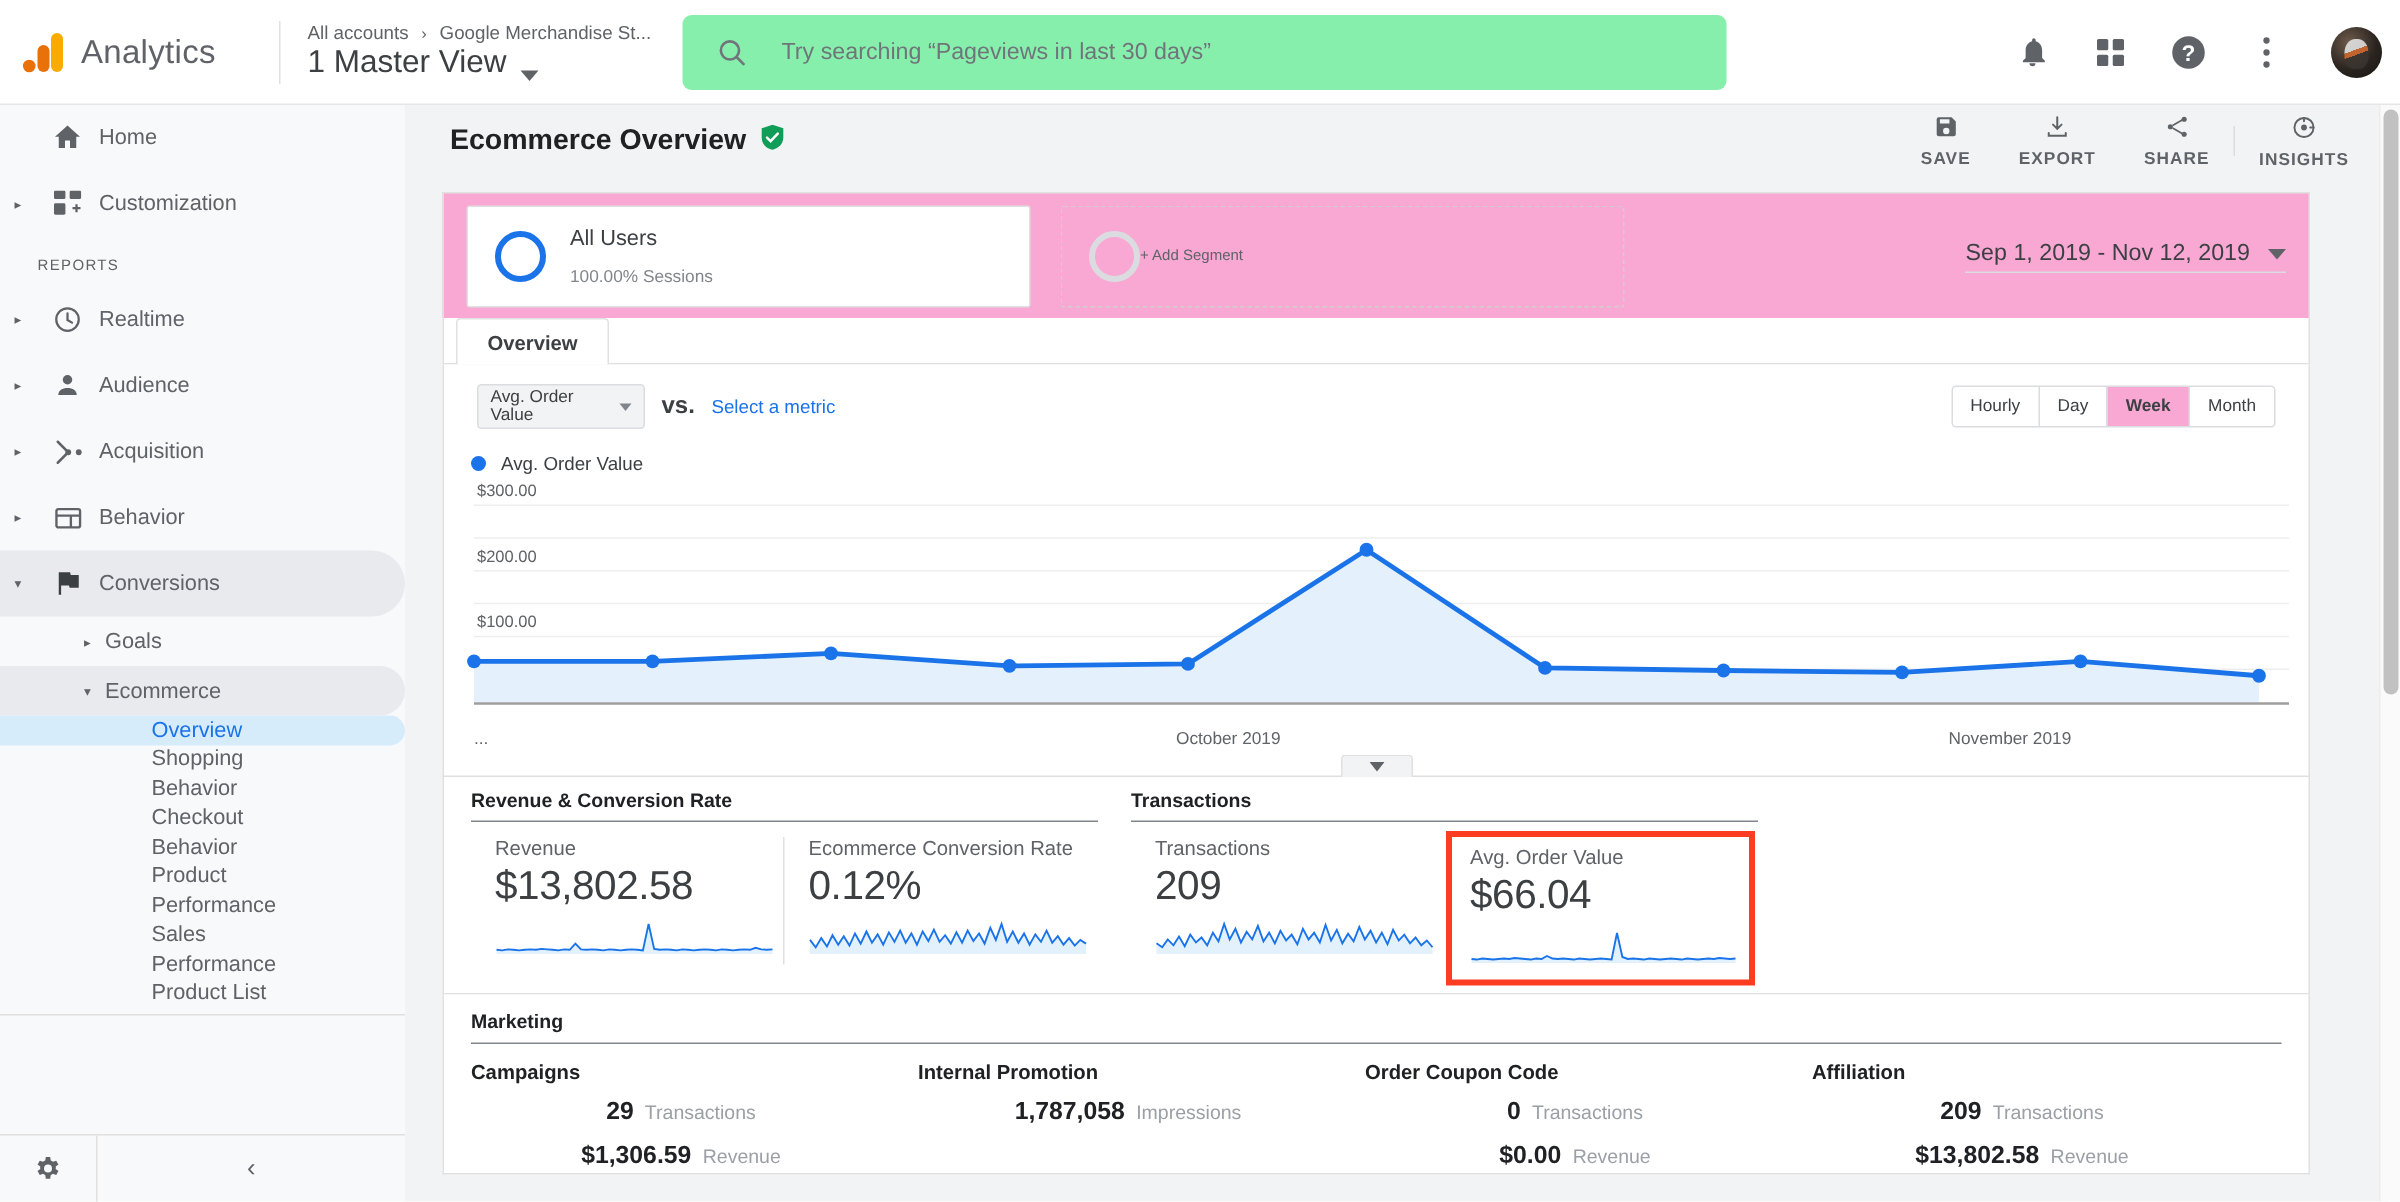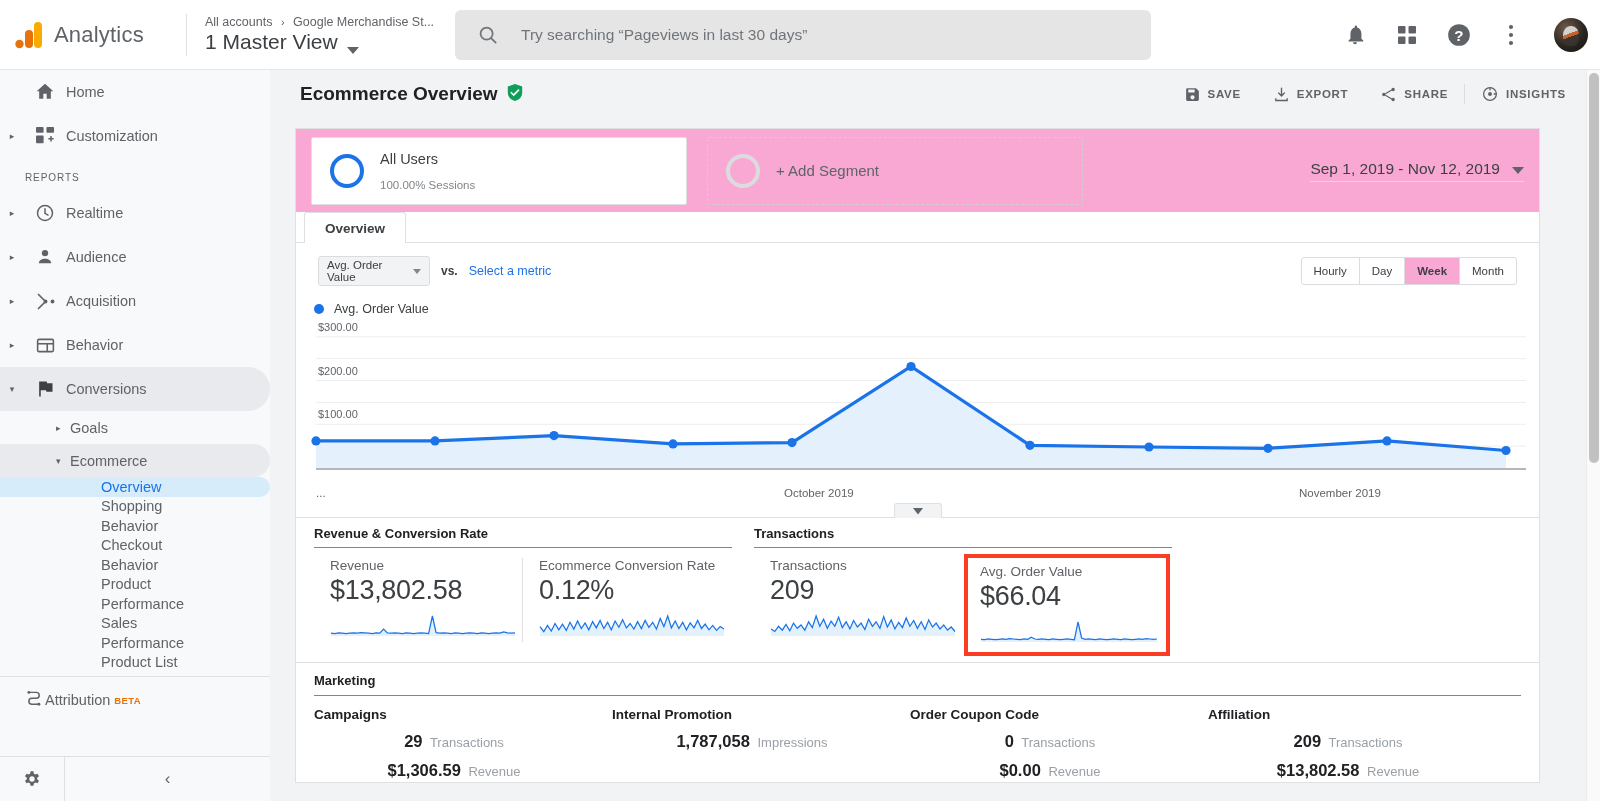--- a/index.html
+++ b/index.html
@@ -27,21 +27,21 @@
     font-size: 21px; color: #3c4043; margin-top: 1px;
     display: flex; align-items: flex-end; white-space: nowrap;
   }
   .caret-sm {
     display: inline-block; width: 0; height: 0; margin-left: 9px;
     border-left: 6px solid transparent; border-right: 6px solid transparent;
     border-top: 7px solid #5f6368;
   }
   .searchwrap {
     position: absolute; left: 455px; top: 10px; width: 696px; height: 50px;
-    background: #e5e5e5; border-radius: 6px;
+    background: #86efac; border-radius: 6px;
     display: flex; align-items: center; padding-left: 22px;
   }
   .search-ph { font-size: 15.5px; color: #70757a; margin-left: 22px; }
   .top-icons {
     position: absolute; right: 12px; top: 0; height: 70px;
     display: flex; align-items: center; gap: 22px;
   }
   .icon-btn {
     width: 30px; height: 30px; display: flex; align-items: center; justify-content: center;
     color: #5f6368; cursor: pointer;
@@ -124,21 +124,21 @@
     height: 48px; display: flex; align-items: center; padding: 0 0 0 30px;
     background: #f1f3f4;
   }
   .page-title { font-size: 19px; color: #202124; font-weight: 700; }
   .shield { margin-left: 9px; display: inline-block; }
   .head-actions {
     margin-left: auto; display: flex; align-items: center; gap: 0; padding-right: 10px;
   }
   .head-action {
     display: flex; align-items: center; gap: 7px; padding: 0 16px; cursor: pointer;
-    color: #5f6368; font-size: 11.5px; font-weight: 700; letter-spacing: .7px;
+    color: #5f6368; font-size: 11.5px; font-weight: 700; letter-spacing: .7px; flex-direction: column;
   }
   .vdiv { width: 1px; height: 20px; background: #dadce0; }
   .seg-row {
     position: absolute; left: 295px; top: 128px; width: 1245px; height: 84px;
     background: #f9a8d4; border: 1px solid #e0e0e0; border-bottom: none;
     display: flex; align-items: center; padding: 0 15px;
   }
   .seg-box {
     width: 376px; height: 68px; border: 1px solid #e0e0e0; border-radius: 2px;
     display: flex; align-items: center; padding-left: 18px; background: #fff;
@@ -147,21 +147,21 @@
   .ring { width: 34px; height: 34px; border-radius: 50%; border: 4px solid #1a73e8; }
   .ring.gray { border-color: #dadce0; }
   .seg-text { margin-left: 16px; }
   .seg-title { font-size: 14.5px; color: #3c4043; }
   .seg-sub { font-size: 11.5px; color: #80868b; margin-top: 12px; }
   .seg-add {
     width: 376px; height: 68px; border: 1px dashed #cfcfcf; border-radius: 2px;
     display: flex; align-items: center; padding-left: 18px; margin-left: 20px;
     cursor: pointer;
   }
-  .seg-add-label { font-size: 15px; color: #5f6368; margin-left: 16px; }
+  .seg-add-label { font-size: 10px; color: #5f6368; }
   .daterange {
     margin-left: auto; display: flex; align-items: baseline; cursor: pointer;
     border-bottom: 1px solid #dadce0; padding-bottom: 3px;
   }
   .daterange-txt { font-size: 15.5px; color: #3c4043; }
 
   .tabs-strip {
     position: absolute; left: 295px; top: 212px; width: 1245px; height: 31px;
     background: #fff; border-left: 1px solid #e0e0e0; border-right: 1px solid #e0e0e0;
   }
@@ -184,21 +184,21 @@
   .metric-select {
     width: 112px; height: 30px; background: #f1f3f4; border: 1px solid #dadce0;
     border-radius: 3px; display: flex; align-items: center; padding: 0 8px;
     font-size: 11.5px; color: #3c4043; cursor: pointer;
   }
   .metric-select .caret-xs {
     margin-left: auto; width: 0; height: 0;
     border-left: 4.5px solid transparent; border-right: 4.5px solid transparent;
     border-top: 5.5px solid #80868b;
   }
-  .vs { font-size: 12px; font-weight: 700; color: #3c4043; margin: 2px 11px; }
+  .vs { font-size: 16px; font-weight: 700; color: #3c4043; margin: 2px 11px; }
   .link { font-size: 12.5px; color: #1a73e8; cursor: pointer; }
   .granularity {
     margin-left: auto; margin-right: 22px; display: flex;
     border: 1px solid #dadce0; border-radius: 3px; overflow: hidden; background: #fff;
   }
   .gran-btn {
     padding: 0 12px; height: 26px; display: flex; align-items: center;
     font-size: 11.5px; color: #3c4043; border-right: 1px solid #dadce0; cursor: pointer;
     font-weight: 400;
   }
@@ -450,32 +450,20 @@
       </div>
     <div class="leaf">
       <span>Performance</span>
       </div>
     <div class="leaf">
       <span>Product List</span>
       </div>
 
     <div class="nav-divider"></div>
 
-    <div class="attribution">
-      <span class="arrow" style="width:24px"></span>
-      <span class="ni-icon">
-        <svg width="21" height="21" viewBox="0 0 24 24" fill="none" stroke="#5f6368" stroke-width="1.7">
-          <path d="M6 5h8a3.4 3.4 0 0 1 0 6.8H9A3.4 3.4 0 0 0 9 18.6h7" stroke-linecap="round"></path>
-          <circle cx="5.6" cy="5" r="1.7" fill="#5f6368" stroke="none"></circle>
-          <circle cx="17" cy="18.6" r="1.7" fill="#5f6368" stroke="none"></circle>
-        </svg>
-      </span>
-      <span>Attribution</span>
-      <span class="attr-beta">BETA</span>
-    </div>
   </div>
 
   <div class="bottombar">
     <div class="gear">
       <svg width="22" height="22" viewBox="0 0 24 24" fill="#5f6368">
         <path d="M19.4 13l2-1.5-1.6-2.8-2.4.8a6.9 6.9 0 0 0-1.6-.9L15.4 6h-3.2l-.4 2.6c-.6.2-1.1.5-1.6.9l-2.4-.8L6.2 11.5l2 1.5c0 .3-.1.6-.1.9s0 .6.1.9l-2 1.5 1.6 2.8 2.4-.8c.5.4 1 .7 1.6.9l.4 2.6h3.2l.4-2.6c.6-.2 1.1-.5 1.6-.9l2.4.8 1.6-2.8-2-1.5c0-.3.1-.6.1-.9s-.1-.6-.1-.9z" transform="translate(-1.8 -2.4)"></path>
         <circle cx="12" cy="12" r="2.9" fill="#f8f9fa"></circle>
       </svg>
     </div>
     <div class="collapse">‹</div>

